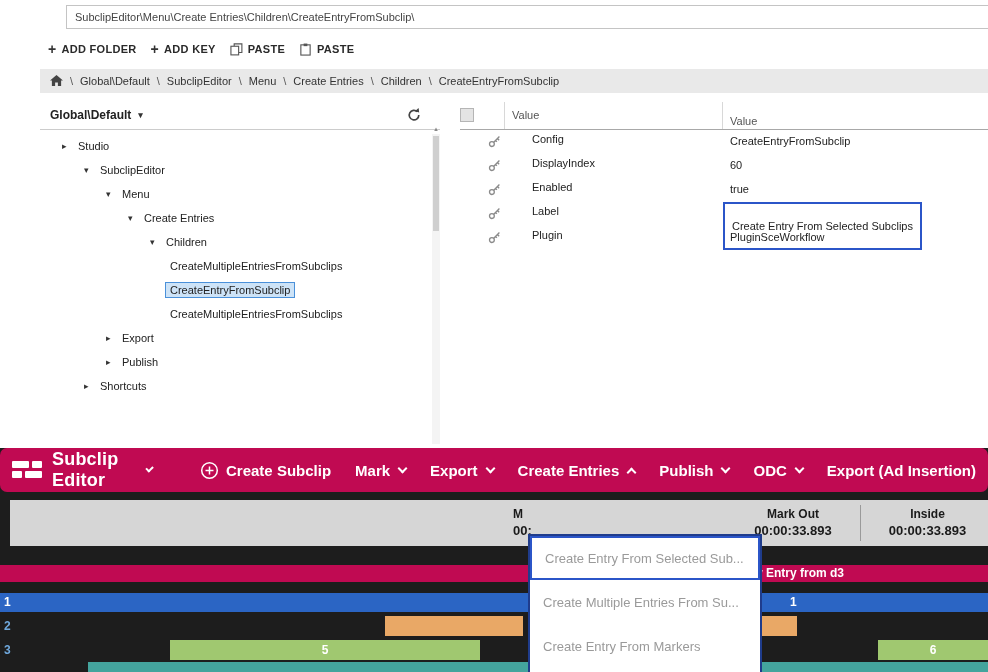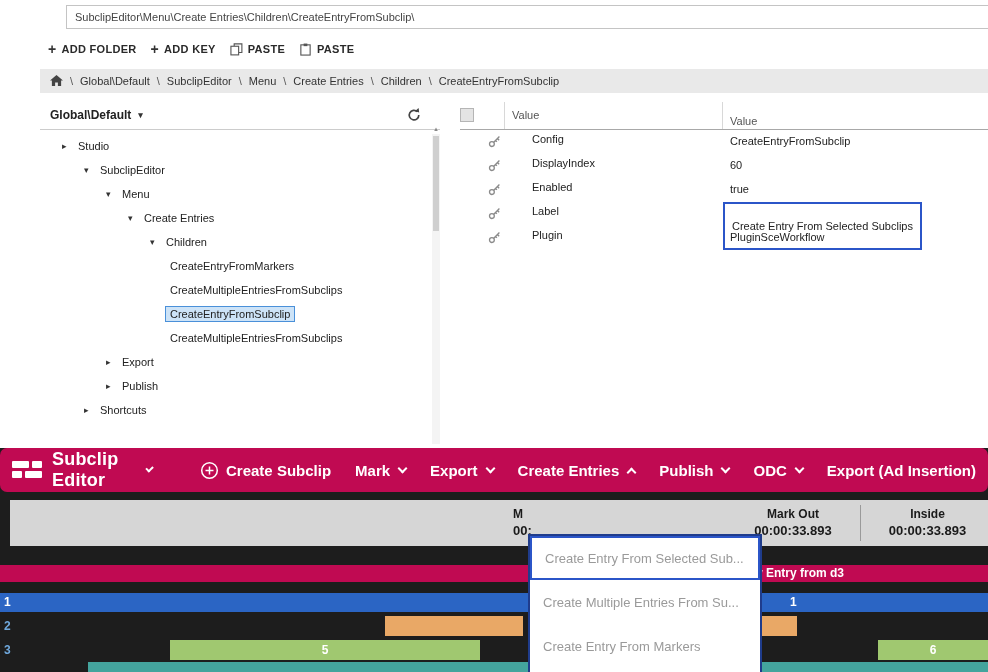--- a/index.html
+++ b/index.html
@@ -165,23 +165,20 @@
         </div>
         <div class="titem v3">
           <span class="tw">▾</span>
           <span class="tl">Create Entries</span>
         </div>
         <div class="titem v4">
           <span class="tw">▾</span>
           <span class="tl">Children</span>
         </div>
         <div class="titem leafpad">
-          <span class="tl">CreateEntryFromMarkers</span>
-        </div>
-        <div class="titem leafpad">
           <span class="tl">CreateMultipleEntriesFromSubclips</span>
         </div>
         <div class="titem leafpad sel">
           <span class="tl">CreateEntryFromSubclip</span>
         </div>
         <div class="titem leafpad">
           <span class="tl">CreateMultipleEntriesFromSubclips</span>
         </div>
         <div class="titem v2">
           <span class="tw">▸</span>

